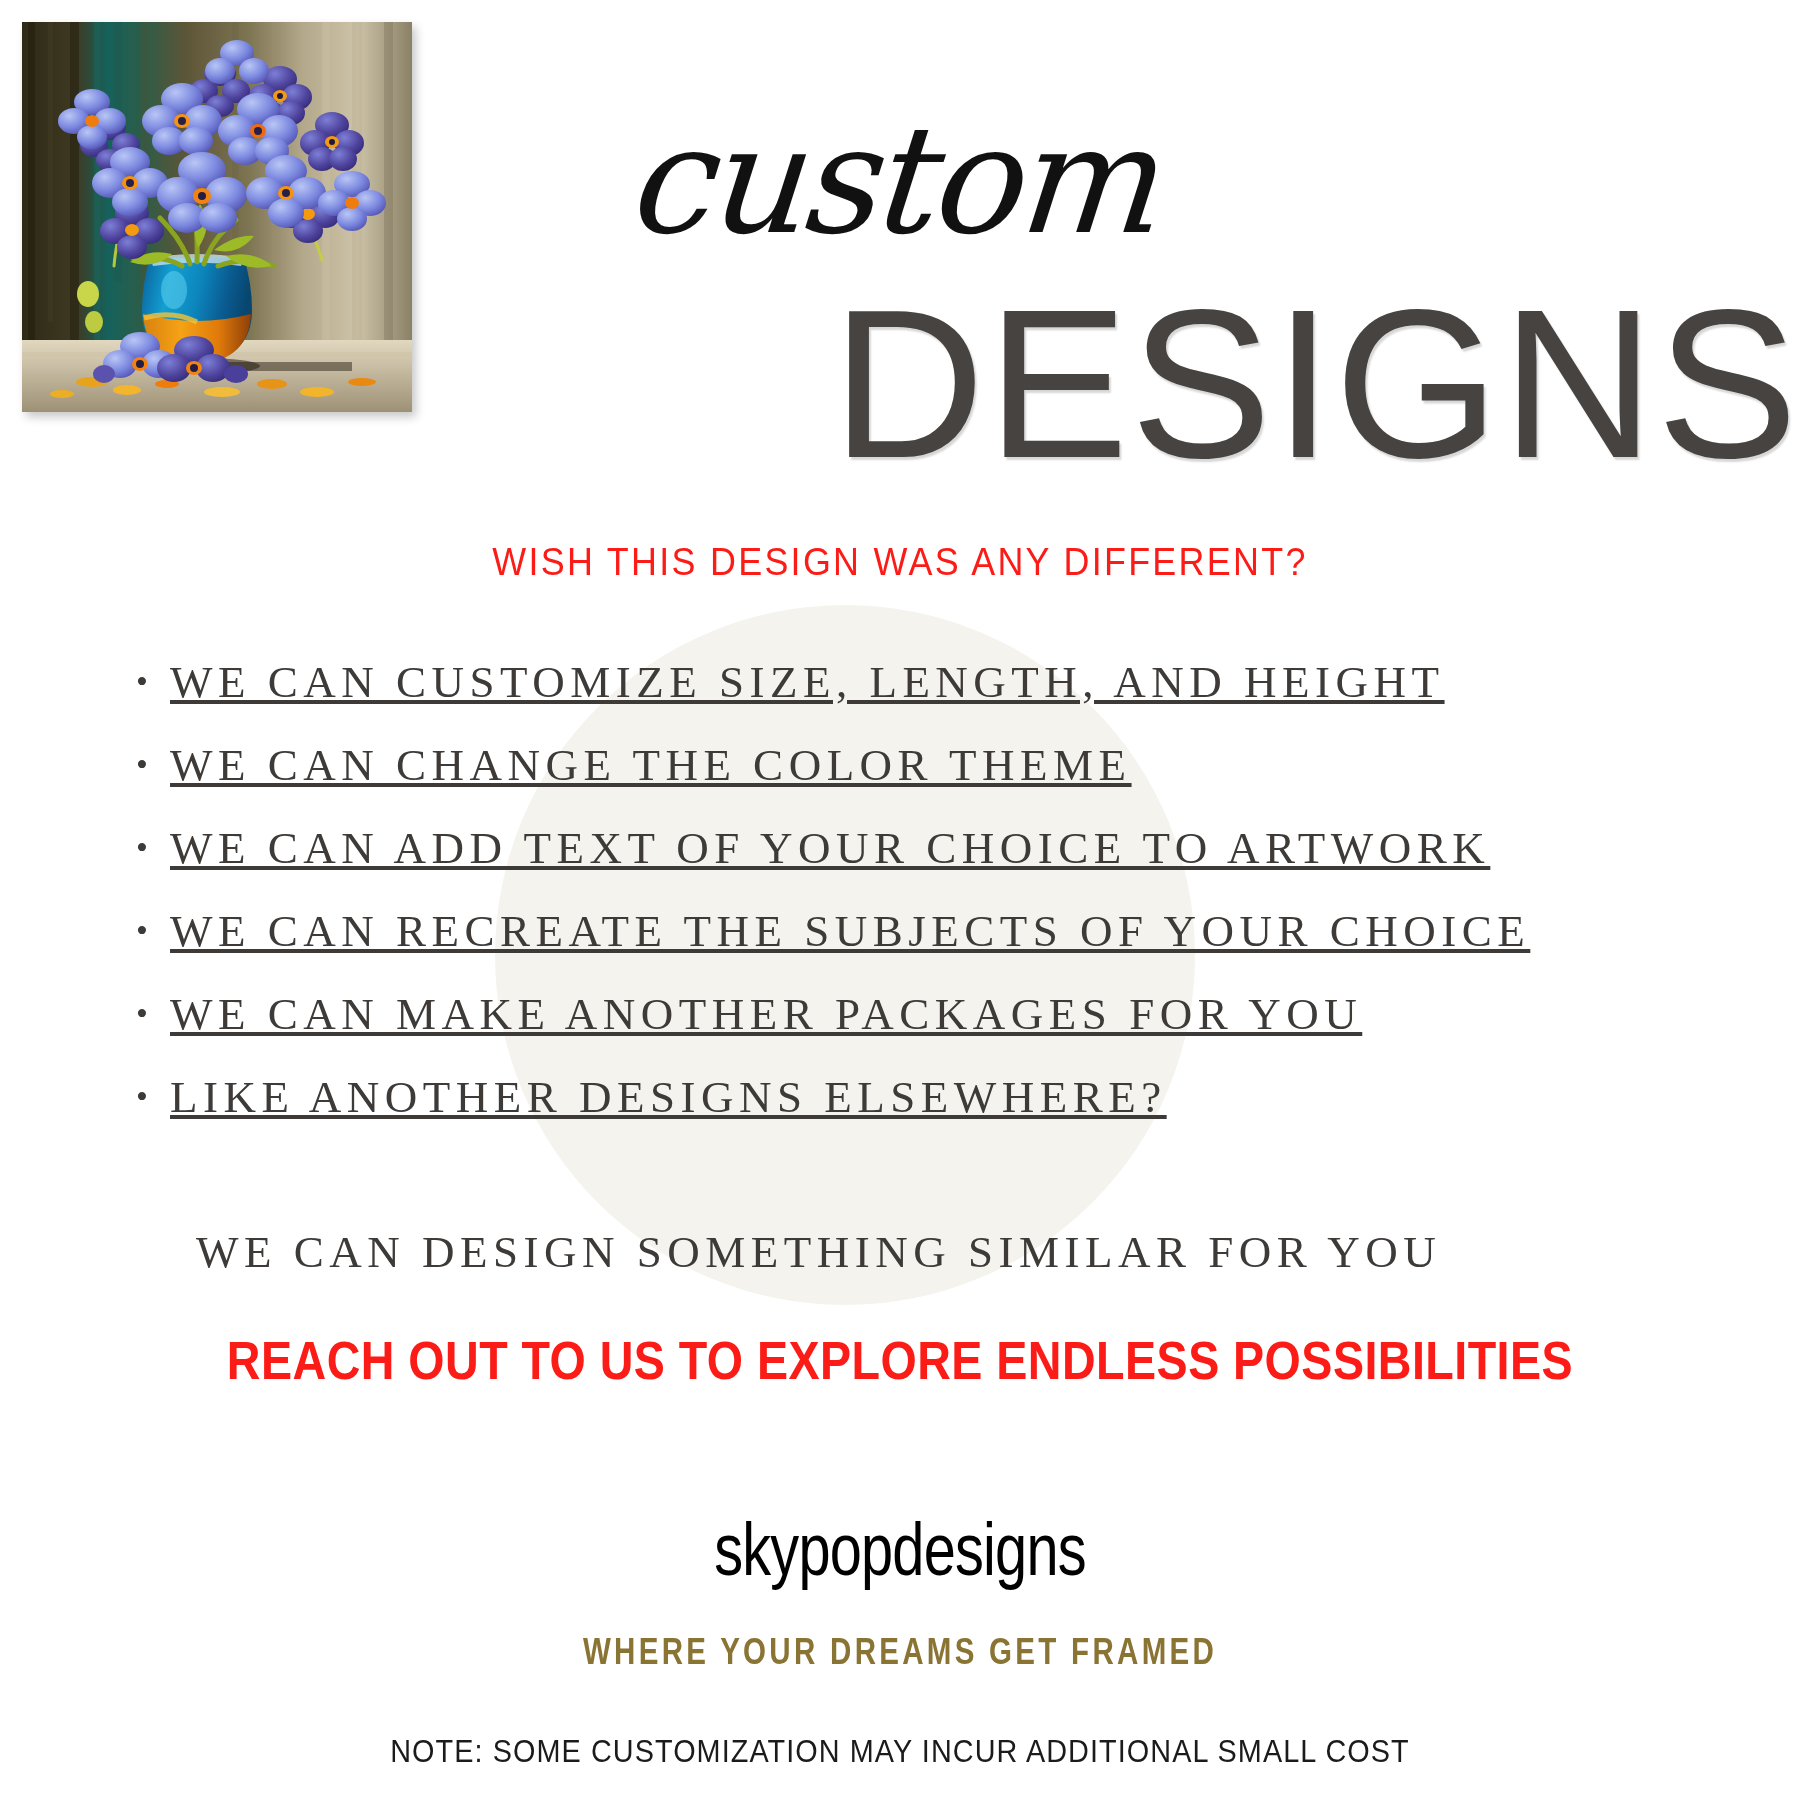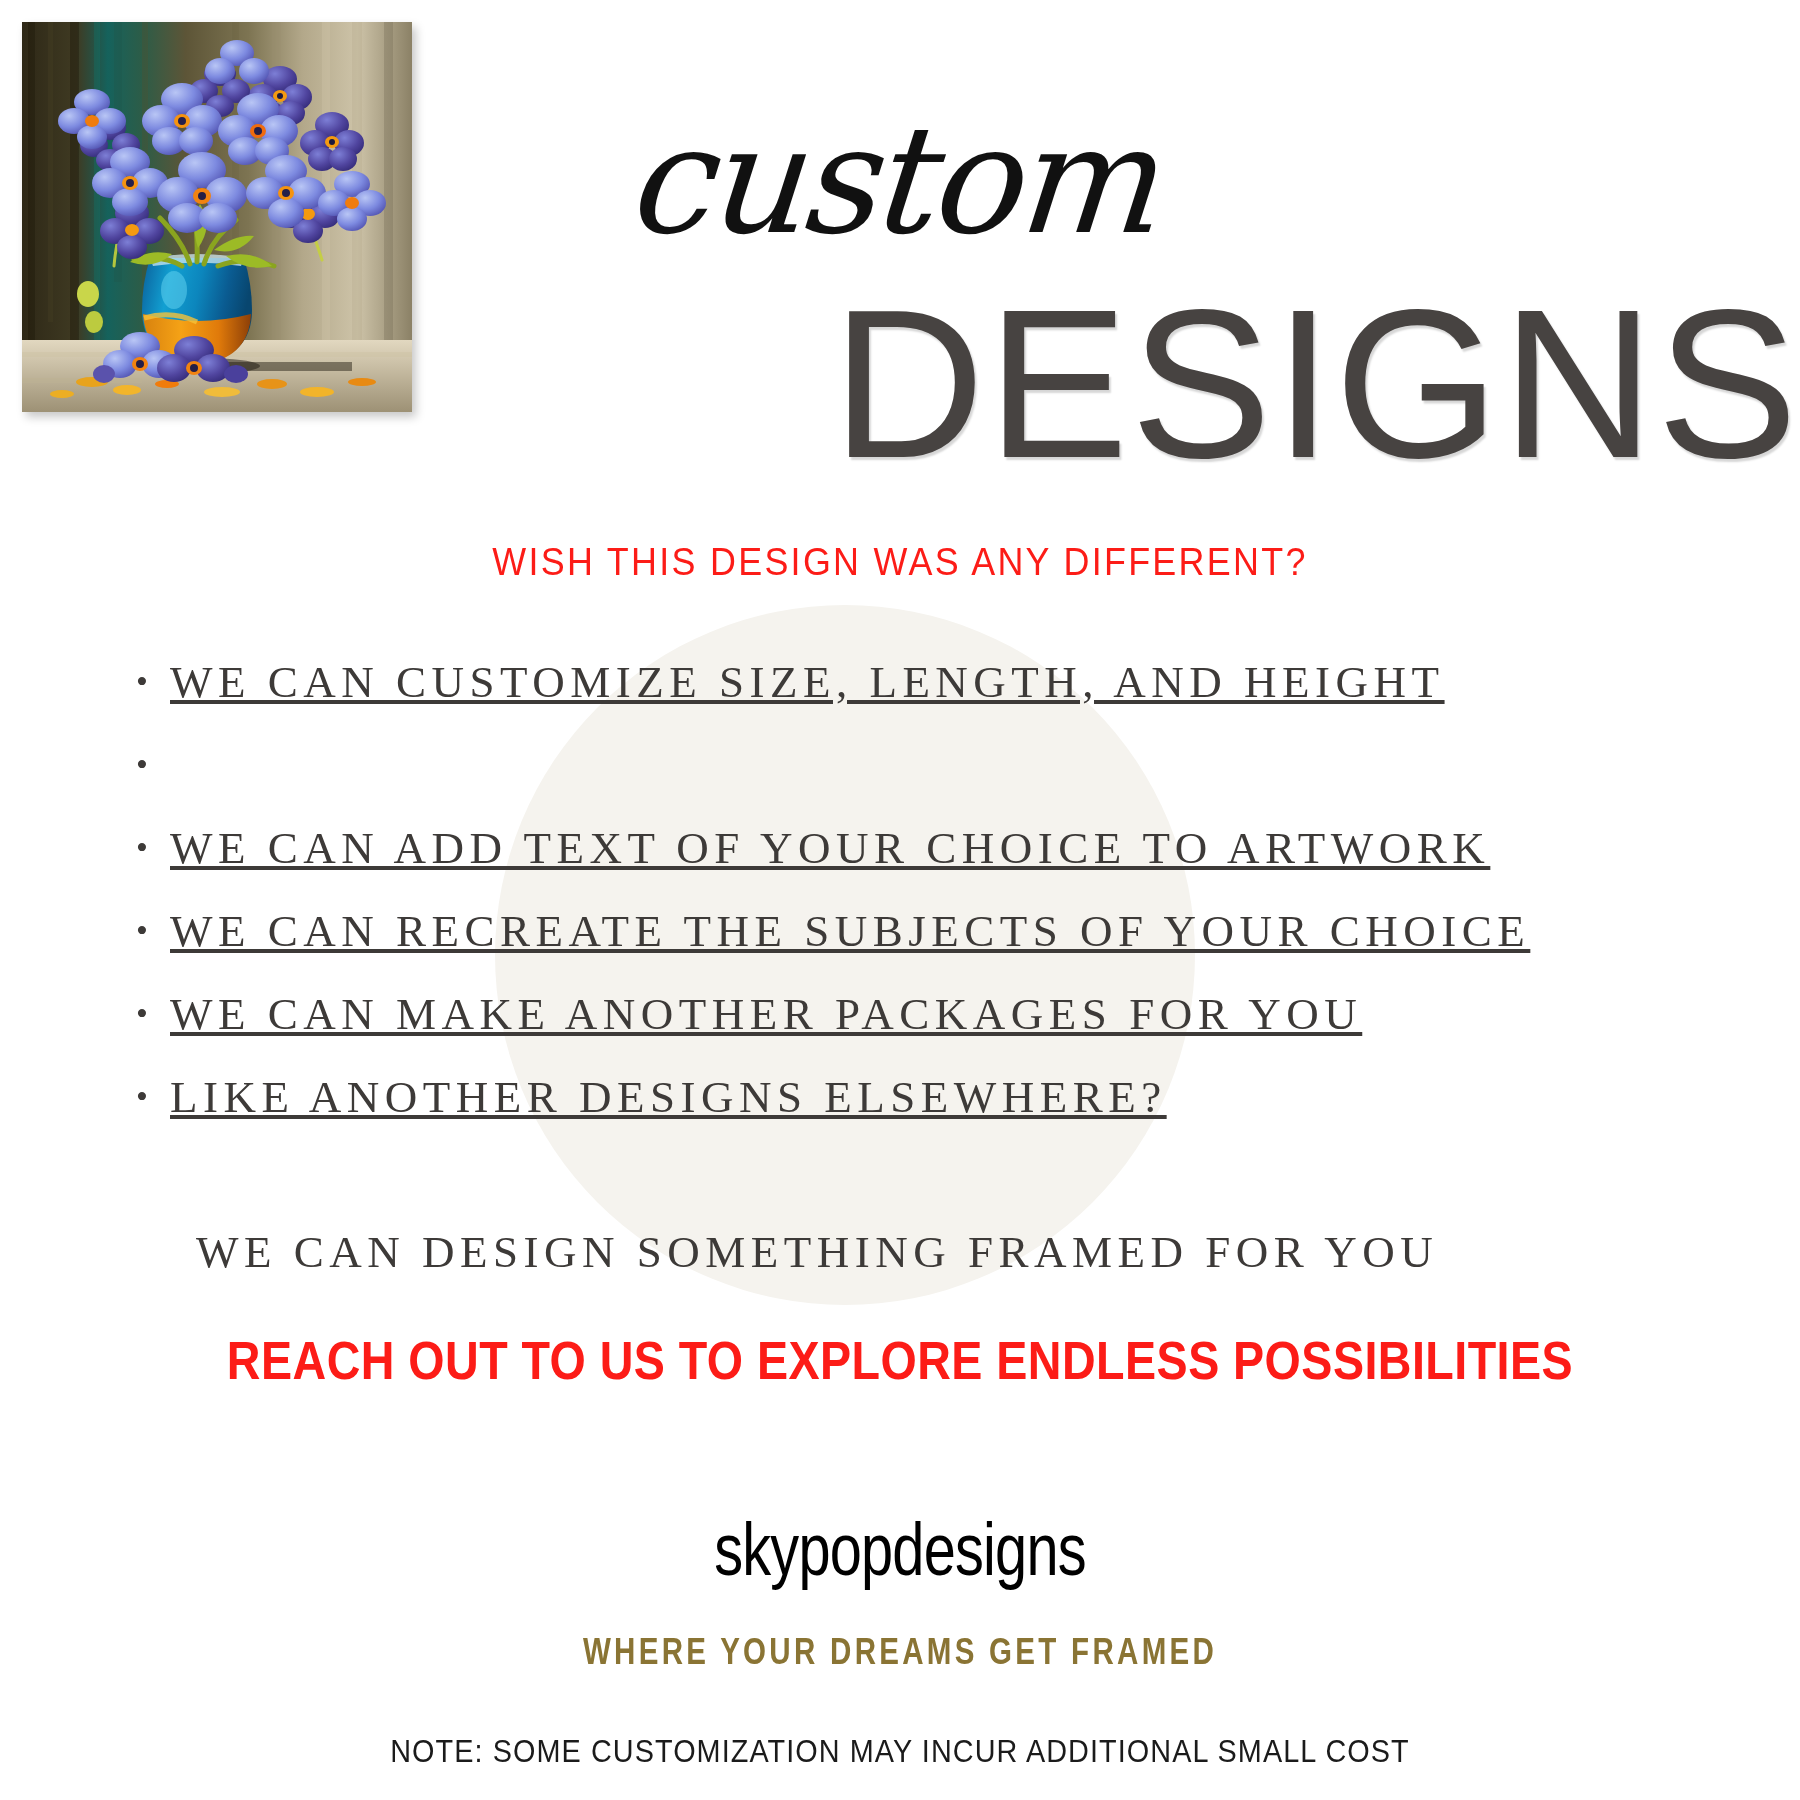--- a/index.html
+++ b/index.html
@@ -443,40 +443,41 @@
 
   <div id="tagline-question">WISH  THIS  DESIGN  WAS ANY DIFFERENT?</div>
 
   <ul id="benefits-list">
     <li class="benefit-item">
       <span class="benefit-bullet">•</span>
       <span class="benefit-text">WE CAN CUSTOMIZE SIZE, LENGTH, AND HEIGHT</span>
     </li>
     <li class="benefit-item">
       <span class="benefit-bullet">•</span>
+      <span class="benefit-text">WE CAN CHANGE THE COLOR THEME</span>
     </li>
     <li class="benefit-item">
       <span class="benefit-bullet">•</span>
       <span class="benefit-text">WE CAN ADD TEXT OF YOUR CHOICE TO ARTWORK</span>
     </li>
     <li class="benefit-item">
       <span class="benefit-bullet">•</span>
       <span class="benefit-text">WE CAN RECREATE THE SUBJECTS OF YOUR CHOICE</span>
     </li>
     <li class="benefit-item">
       <span class="benefit-bullet">•</span>
       <span class="benefit-text">WE CAN MAKE ANOTHER PACKAGES FOR YOU</span>
     </li>
     <li class="benefit-item">
       <span class="benefit-bullet">•</span>
       <span class="benefit-text">LIKE ANOTHER DESIGNS ELSEWHERE?</span>
     </li>
   </ul>
 
-  <div id="benefits-continuation">WE CAN DESIGN SOMETHING FRAMED FOR YOU</div>
+  <div id="benefits-continuation">WE CAN DESIGN SOMETHING SIMILAR FOR YOU</div>
 
   <div id="cta-banner">REACH OUT TO US TO EXPLORE ENDLESS POSSIBILITIES</div>
 
   <div id="brand-name">skypopdesigns</div>
 
   <div id="brand-tagline">WHERE YOUR DREAMS GET FRAMED</div>
 
   <div id="footer-note">NOTE: SOME CUSTOMIZATION MAY INCUR ADDITIONAL SMALL COST</div>
 
 </div>

